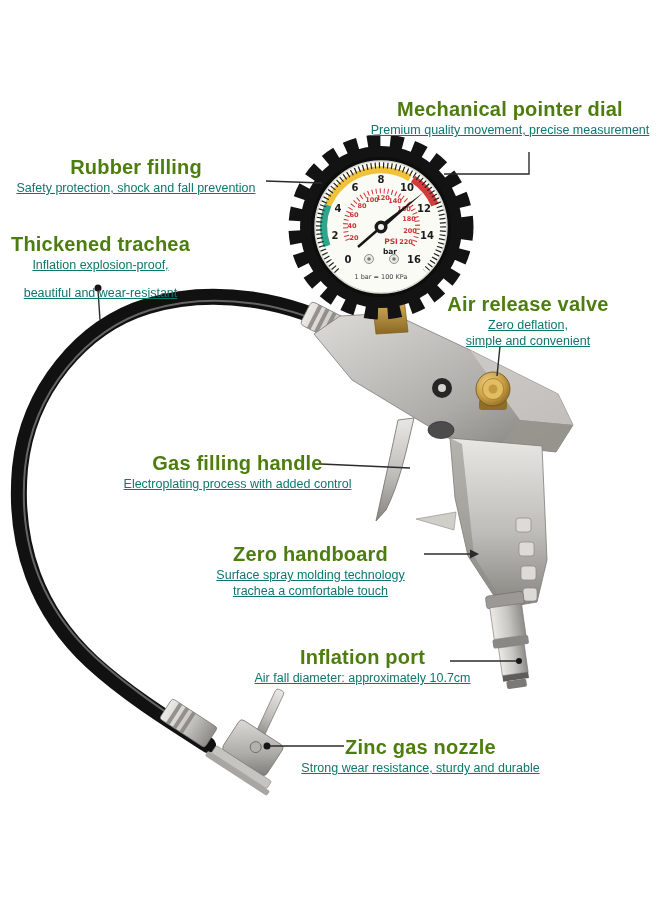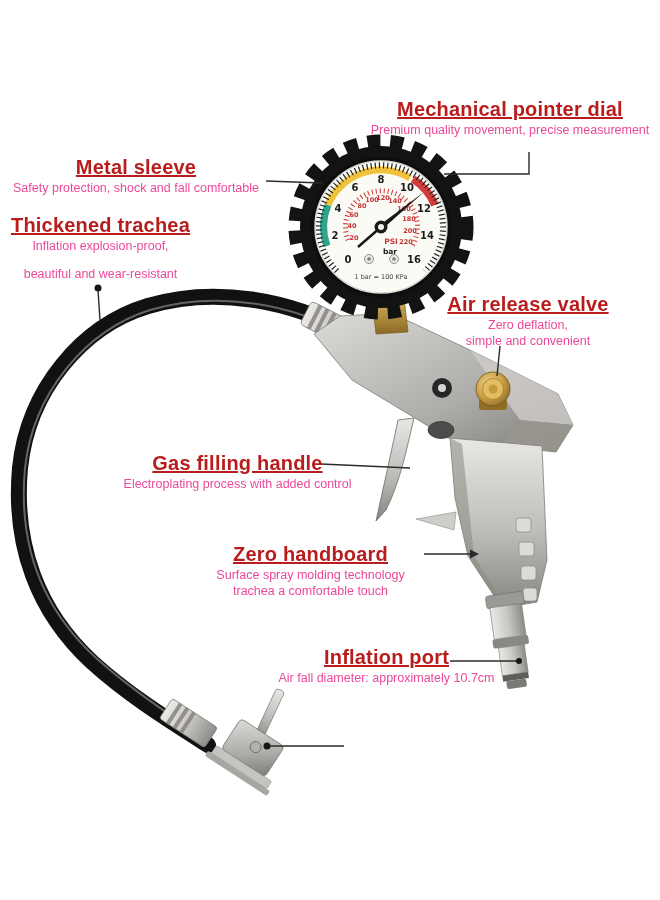--- a/index.html
+++ b/index.html
@@ -1,25 +1,25 @@
 <!DOCTYPE html>
 <html><head>
 <meta charset="utf-8">
 <style>
   html,body{margin:0;padding:0;background:#ffffff;}
   body{width:660px;height:900px;font-family:"Liberation Sans",sans-serif;}
   .canvas{position:relative;width:660px;height:900px;background:#ffffff;overflow:hidden;}
   svg.art{position:absolute;left:0;top:0;}
   .callout{position:absolute;text-align:center;pointer-events:none;}
   .callout .title{
-    font-size:20px;font-weight:600;color:#b91c1c;letter-spacing:.2px;
-    line-height:1.15;white-space:nowrap;text-decoration:underline;
+    font-size:20px;font-weight:600;color:#4d7c0f;letter-spacing:.2px;
+    line-height:1.15;white-space:nowrap;
   }
   .callout .sub{
-    font-size:12.5px;color:#ec4899;line-height:1.25;margin-top:2px;white-space:nowrap;
+    font-size:12.5px;color:#0f766e;line-height:1.25;margin-top:2px;white-space:nowrap;text-decoration:underline;
   }
   svg text{font-family:"DejaVu Sans","Liberation Sans",sans-serif;}
   .barTick{font-size:10px;font-weight:bold;fill:#1c1c1c;}
   .psiTick{font-size:6.5px;font-weight:bold;fill:#c63434;}
   .dialSmall{font-size:7.5px;font-weight:bold;}
   .dialFoot{font-size:6.5px;fill:#3b3b3b;}
 </style>
 </head>
 <body>
 
@@ -199,25 +199,25 @@
       </g>
     </g>
   </svg>
 
   <div class="callout" style="left:360px;top:98px;width:300px">
     <div class="title">Mechanical pointer dial</div>
     <div class="sub">Premium quality movement, precise measurement</div>
   </div>
 
   <div class="callout" style="left:0px;top:156px;width:272px">
-    <div class="title">Metal sleeve</div>
-    <div class="sub">Safety protection, shock and fall comfortable</div>
-  </div>
-
-  <div class="callout" style="left:8px;top:214px;width:185px">
+    <div class="title">Rubber filling</div>
+    <div class="sub">Safety protection, shock and fall prevention</div>
+  </div>
+
+  <div class="callout" style="left:8px;top:233px;width:185px">
     <div class="title">Thickened trachea</div>
     <div class="sub">Inflation explosion-proof,</div>
     <div class="sub" style="margin-top:12px">beautiful and wear-resistant</div>
   </div>
 
   <div class="callout" style="left:95px;top:452px;width:285px">
     <div class="title">Gas filling handle</div>
     <div class="sub">Electroplating process with added control</div>
   </div>
 
@@ -226,19 +226,23 @@
     <div class="sub">Zero deflation,</div>
     <div class="sub" style="margin-top:0">simple and convenient</div>
   </div>
 
   <div class="callout" style="left:168px;top:543px;width:285px">
     <div class="title">Zero handboard</div>
     <div class="sub">Surface spray molding technology</div>
     <div class="sub" style="margin-top:0">trachea a comfortable touch</div>
   </div>
 
-  <div class="callout" style="left:244px;top:646px;width:285px">
+  <div class="callout" style="left:220px;top:646px;width:285px">
     <div class="title">Inflation port</div>
     <div class="sub">Air fall diameter: approximately 10.7cm</div>
   </div>
 
+  <div class="callout" style="left:278px;top:736px;width:285px">
+    <div class="title">Zinc gas nozzle</div>
+    <div class="sub">Strong wear resistance, sturdy and durable</div>
+  </div>
 
 </div>
 
 </body></html>

